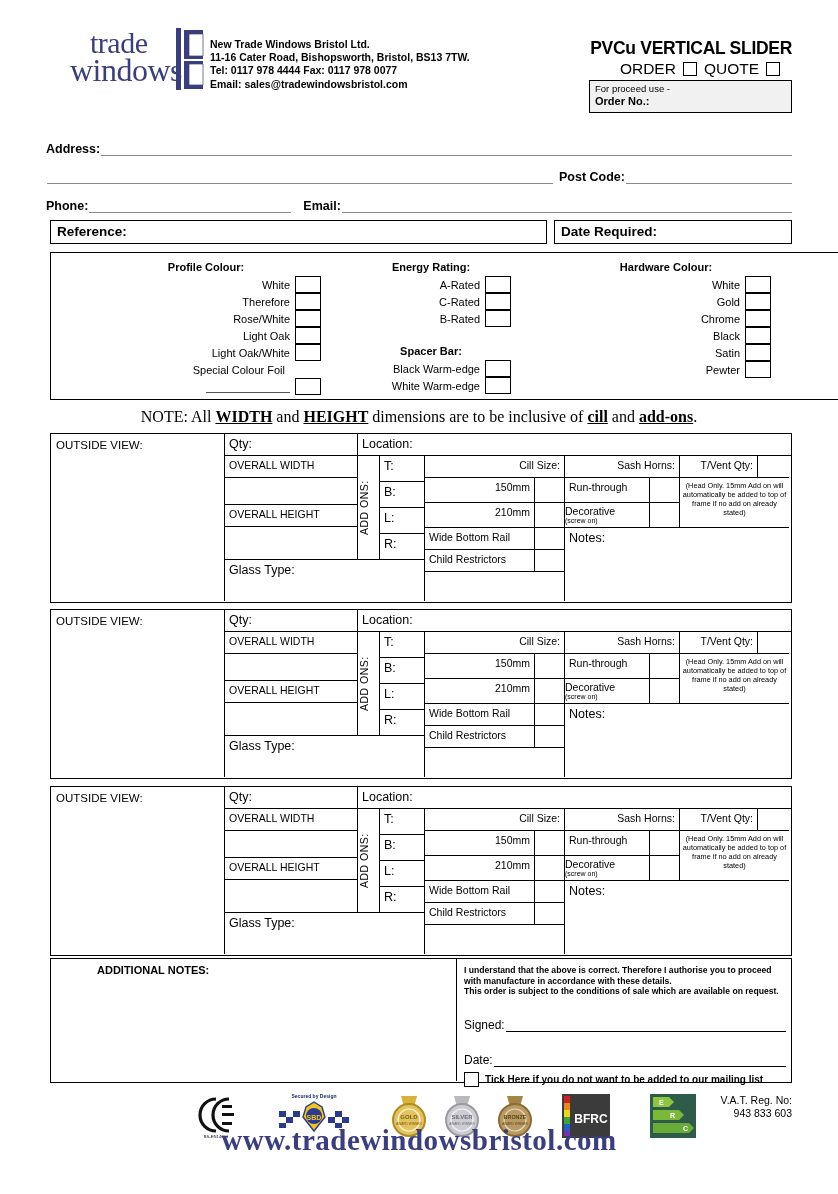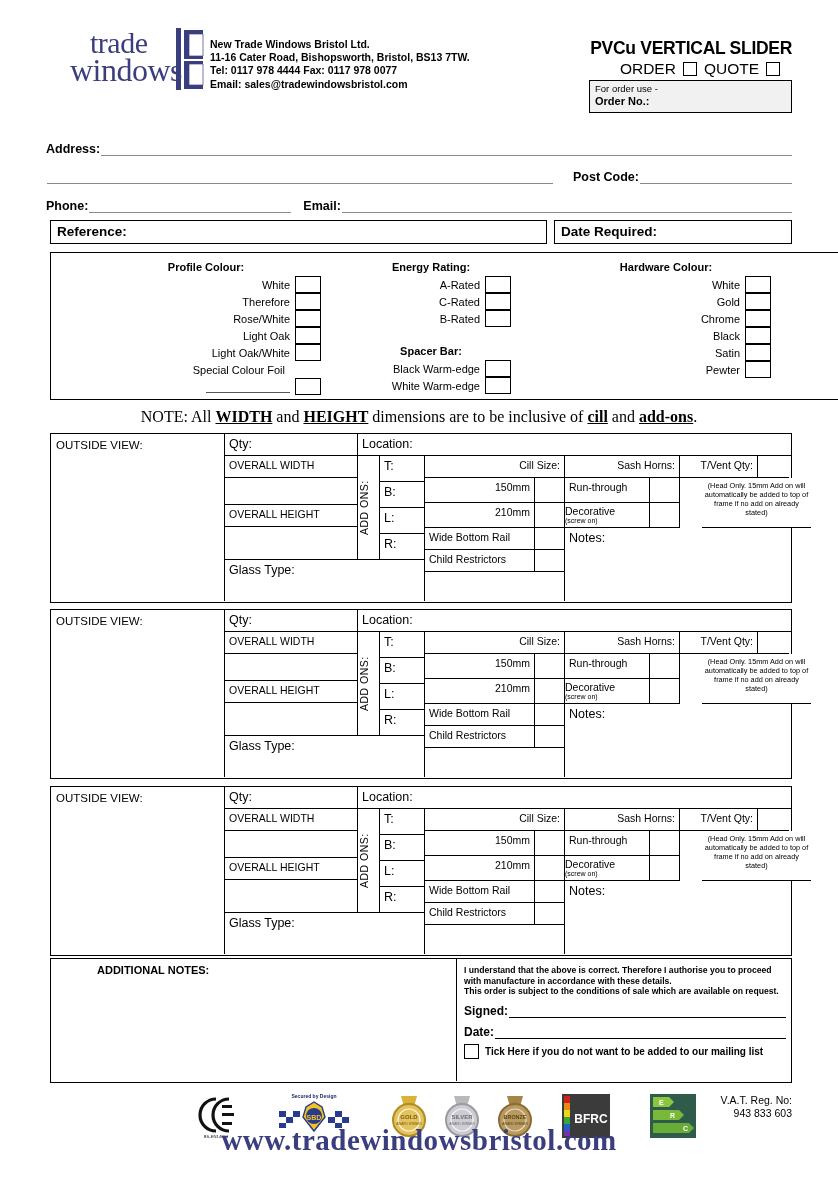--- a/index.html
+++ b/index.html
@@ -84,30 +84,30 @@
   .c-left  { text-align:left; }
   .c-right { text-align:right; }
   .c-center{ text-align:left; }
   .bigger { font-size:12.5px; }
   .vert {
     writing-mode:vertical-rl; transform:rotate(180deg);
     font-size:10.5px; letter-spacing:0.5px;
     height:100%; display:flex; align-items:center; justify-content:center;
   }
   .tiny { font-size:7px; line-height:8.5px; }
-  .vnote { font-size:7.3px; line-height:9px; text-align:center; padding:3px 2px;margin-left:22px; }
+  .vnote { font-size:7.3px; line-height:9px; text-align:center; padding:3px 2px; }
 
   
   .addnotes { position:absolute; left:50px; top:958px; width:742px; height:125px;
               border:1.6px solid #000; background:#fff; }
   .addnotes-lbl { position:absolute; left:6px; top:5px; font-size:11px; font-weight:bold;margin-left:40px; }
   .decl { position:absolute; left:405px; top:0; width:337px; height:121.8px;
           border-left:1.6px solid #000; padding:6px 7px; }
   .decl-text { font-size:8.6px; font-weight:bold; line-height:10.6px; }
-  .sigrow { display:flex; align-items:flex-end; font-size:12px; font-weight:bold; margin-top:7px;justify-content:center; }
+  .sigrow { display:flex; align-items:flex-end; font-size:12px; font-weight:normal; margin-top:21px;justify-content:center; }
   .sigrule { border-bottom:1.4px solid #000; flex:1; height:12px; margin-left:1px; }
   .tickrow { display:flex; align-items:center; gap:6px; margin-top:5px; }
   .tickbox { width:15px; height:15px; border:1.6px solid #000; background:#fff; flex:none; }
   .ticktext { font-size:10px; font-weight:bold; }
 
   
   .footer { position:absolute; left:0; top:1085px; width:838px; height:109px; }
   .badge { position:absolute; }
   .vat { position:absolute; right:46px; top:9px; font-size:10.5px;
          text-align:right; line-height:13px; }
@@ -144,34 +144,34 @@
     <div class="title">PVCu VERTICAL SLIDER</div>
 
     <div class="orderquote">
       <span>ORDER</span>
       <span class="oq-box"></span>
       <span>QUOTE</span>
       <span class="oq-box"></span>
     </div>
 
     <div class="office-box">
-      <div class="office-l1">For order use -</div>
+      <div class="office-l1">For proceed use -</div>
       <div class="office-l2">Order No.:</div>
     </div>
   </div>
 
 
   <div class="fieldrow" style="left:46px; top:142px; width:746px;">
     <span>Address:</span>
     <span class="rule" style="flex:1;"></span>
   </div>
 
   <div class="fieldrow" style="left:46px; top:170px; width:746px;">
     <span class="rule" style="width:506px;"></span>
-    <span style="padding-left:6px;margin-left:14px;">Post Code:</span>
+    <span style="padding-left:6px;">Post Code:</span>
     <span class="rule" style="flex:1;"></span>
   </div>
 
   <div class="fieldrow" style="left:46px; top:199px; width:746px;">
     <span>Phone:</span>
     <span class="rule" style="width:202px;"></span>
     <span style="padding-left:12px;">Email:</span>
     <span class="rule" style="flex:1;"></span>
   </div>
 

